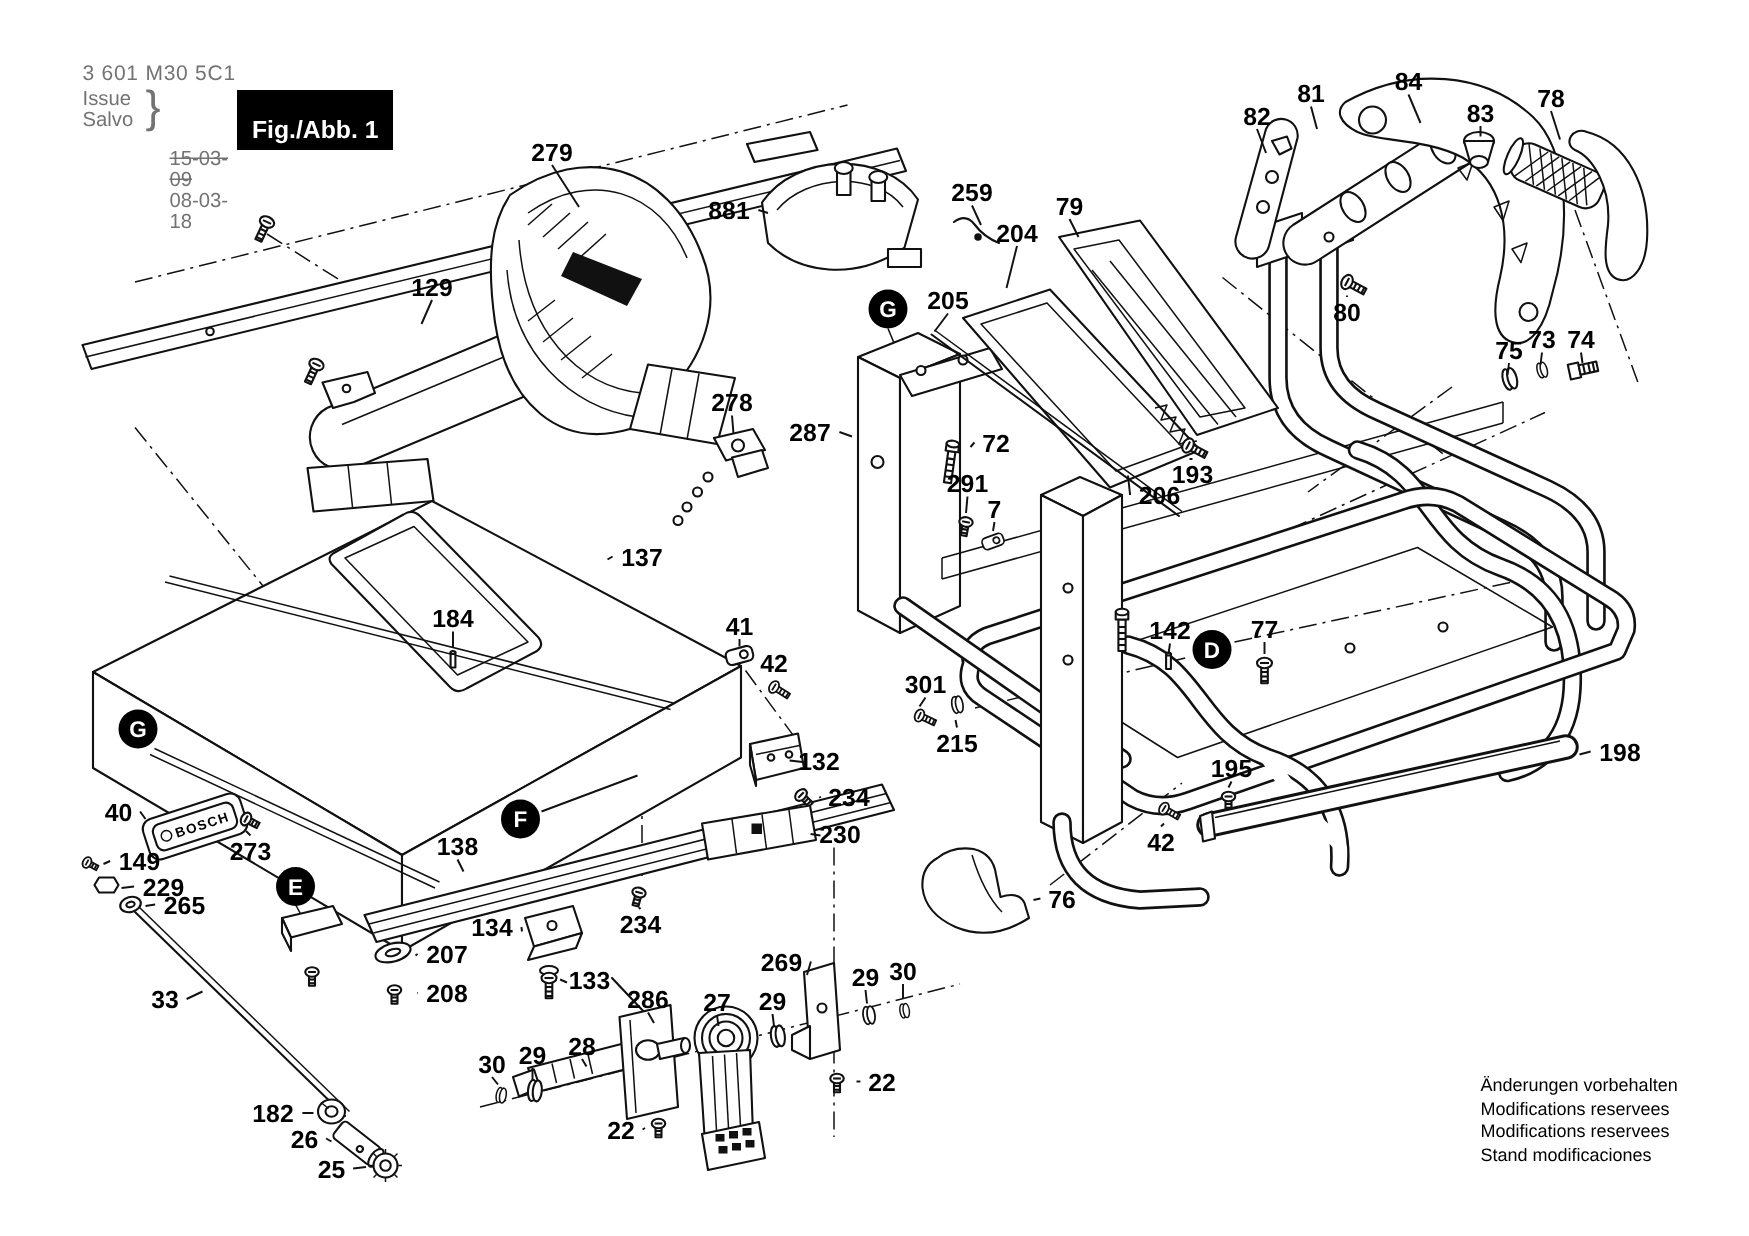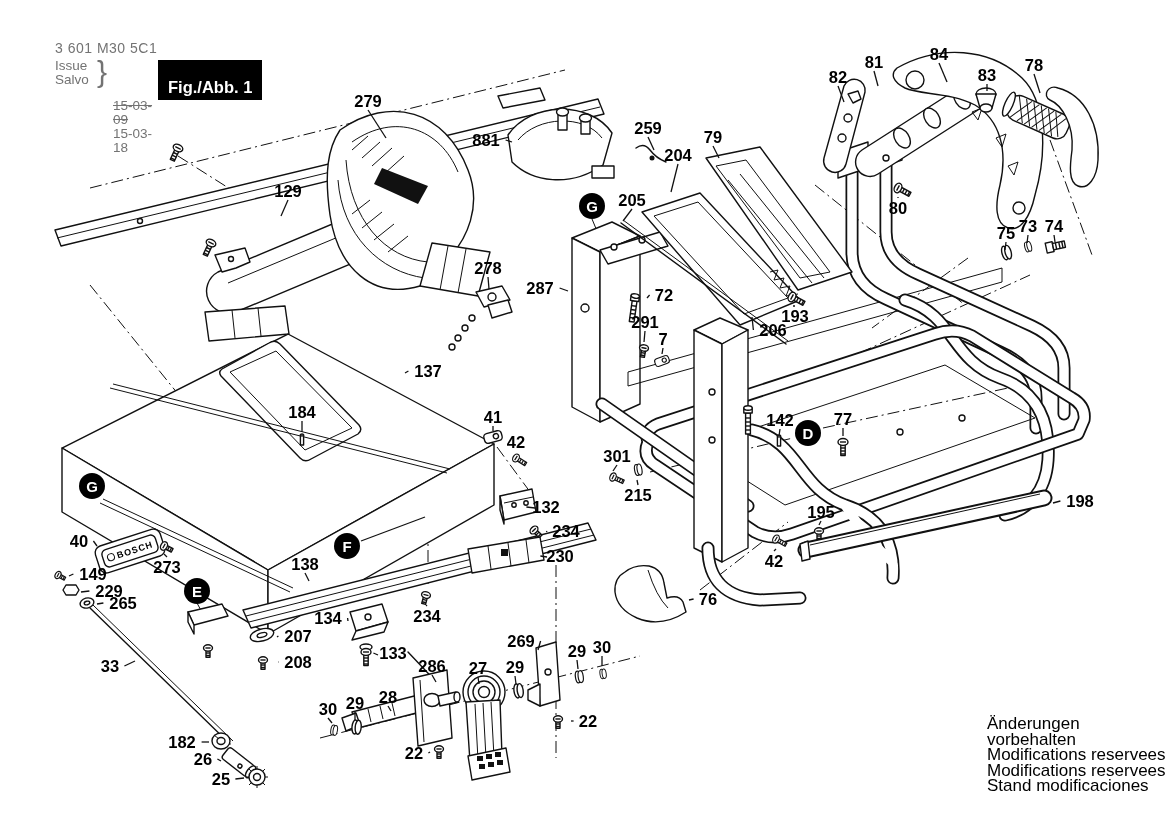--- a/index.html
+++ b/index.html
@@ -23,21 +23,21 @@
   .hdr{position:absolute;left:55px;top:40px;color:#737373;}
   .hdr .code{font-size:14px;letter-spacing:.5px;}
   .hdr .rowwrap{position:relative;margin-top:3px;font-size:13.5px;}
   .hdr .lbls span{display:block;line-height:14px;}
   .hdr .brace{position:absolute;left:42px;top:-4px;font-size:30px;font-weight:400;}
   .hdr .dates{position:absolute;left:58px;top:12px;margin-top:28px;}
   .hdr .dates span{display:block;line-height:14px;}
   .strike{text-decoration:line-through;}
   .figbox{position:absolute;left:158px;top:60px;background:#000;color:#fff;
           font-weight:bold;font-size:16.5px;padding:18px 10px 3px 10px;}
-  .ftr{position:absolute;left:987px;top:716px;font-size:17px;line-height:15.5px;color:#000;}
+  .ftr{position:absolute;left:987px;top:716px;font-size:12px;line-height:15.5px;color:#000;}
 </style>
 </head>
 <body>
 
 <div id="page">
 
 <svg width="1166" height="824" viewBox="0 0 1166 824">
   <defs>
     <g id="screw" class="fw">
       <rect x="-2.2" y="2.5" width="4.4" height="11"></rect>
@@ -601,21 +601,21 @@
 <div class="hdr">
   <div class="code">3 601 M30 5C1</div>
   <div class="rowwrap">
     <div class="lbls">
       <span>Issue</span>
       <span>Salvo</span>
     </div>
     <div class="brace">}</div>
     <div class="dates">
       <span class="strike">15-03-09</span>
-      <span>15-03-18</span>
+      <span>08-03-18</span>
     </div>
   </div>
 </div>
 <div class="figbox">Fig./Abb. 1</div>
 
 <div class="ftr">
   <div>Änderungen vorbehalten</div>
   <div>Modifications reservees</div>
   <div>Modifications reservees</div>
   <div>Stand modificaciones</div>

